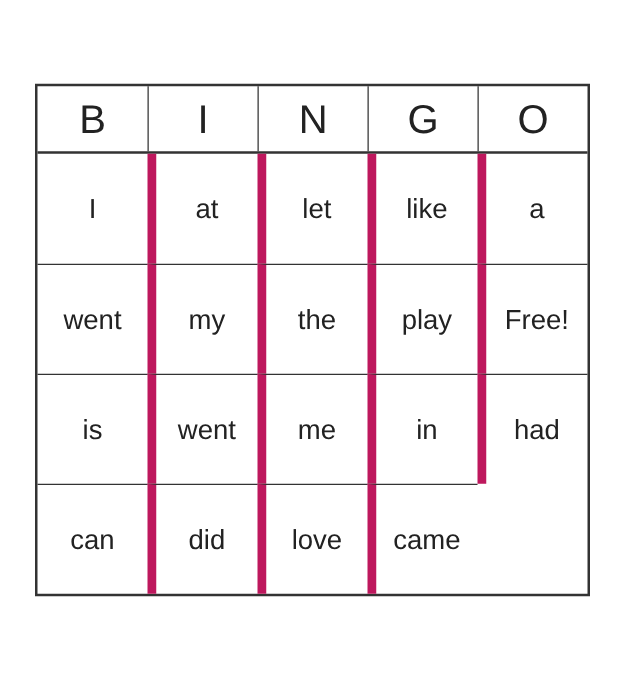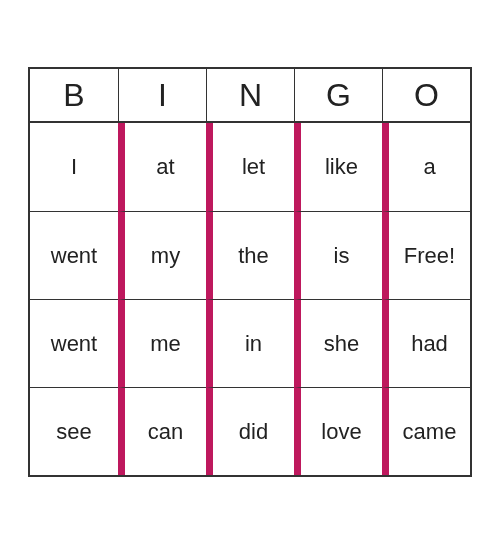--- a/index.html
+++ b/index.html
@@ -83,26 +83,25 @@
     </div>
   <div class="bingo-grid">
   <div class="bingo-cell">I</div>
       <div class="bingo-cell">at</div>
       <div class="bingo-cell">let</div>
       <div class="bingo-cell">like</div>
       <div class="bingo-cell">a</div>
       <div class="bingo-cell">went</div>
       <div class="bingo-cell">my</div>
       <div class="bingo-cell">the</div>
+      <div class="bingo-cell">play</div>
+      <div class="bingo-cell">Free!</div>
       <div class="bingo-cell">is</div>
-      <div class="bingo-cell">Free!</div>
       <div class="bingo-cell">went</div>
       <div class="bingo-cell">me</div>
       <div class="bingo-cell">in</div>
-      <div class="bingo-cell">she</div>
       <div class="bingo-cell">had</div>
-      <div class="bingo-cell">see</div>
       <div class="bingo-cell">can</div>
       <div class="bingo-cell">did</div>
       <div class="bingo-cell">love</div>
       <div class="bingo-cell">came</div>
     </div>
 </div>
 
 </body></html>

